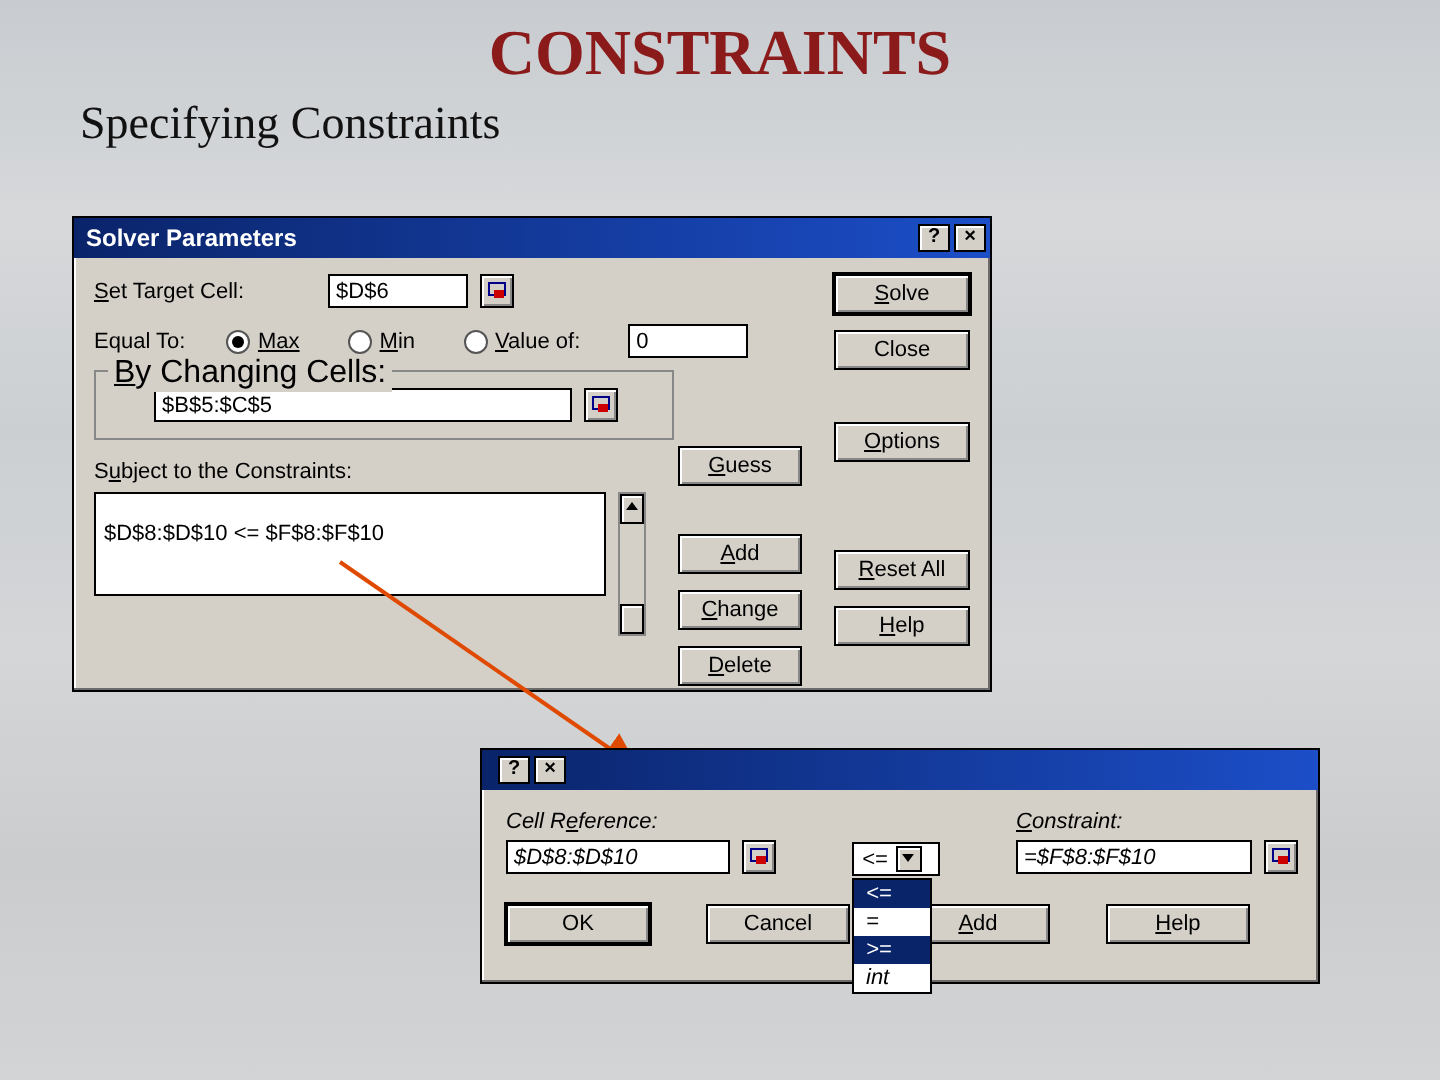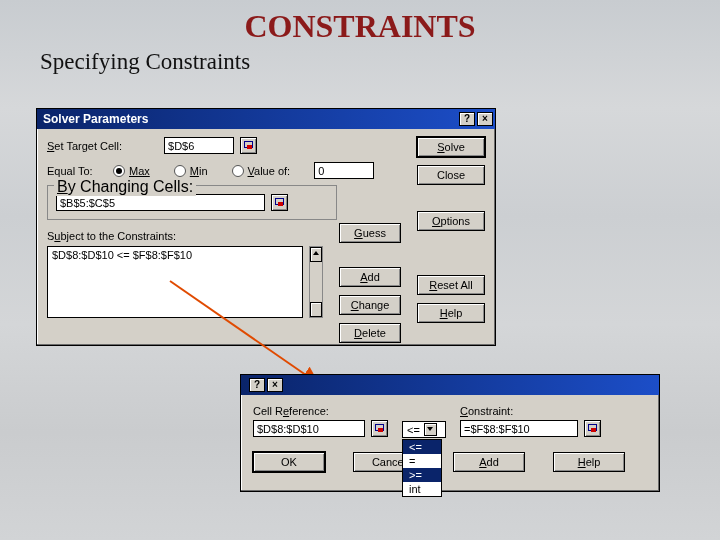--- a/index.html
+++ b/index.html
@@ -126,22 +126,22 @@
   .fieldset .legend {
     position: absolute;
     top: -8px; left: 6px;
     background: #d4d0c8;
     padding: 0 3px;
     font-size: 16px;
   }
   .listbox {
     background: #fff;
     border: 1px solid #000;
-    height: 72px;
-    padding: 2px 4px;
+    height: 52px;
+    padding: 14px 4px;
     font-size: 11px;
     position: relative;
   }
   .sb {
     width: 14px;
     background: #d4d0c8;
     border: 1px solid #888;
     display: inline-block;
     vertical-align: top;
     height: 72px;
@@ -259,21 +259,21 @@
       <span class="radio-wrap">
         <span class="radio"></span>
         <span><span class="underline-letter">V</span>alue of:</span>
       </span>
       <span class="input" style="width:60px;">0</span>
     </div>
 
     <div class="fieldset" style="width:290px;">
       <span class="legend"><span class="underline-letter">B</span>y Changing Cells:</span>
       <div class="row">
-        <span class="input" style="width:209px;">$B$5:$C$5</span>
+        <span class="input" style="width:209px;margin-left:21px;">$B$5:$C$5</span>
         <span class="refbtn"></span>
       </div>
     </div>
 
     <div style="margin-top:10px; width:290px;">
       <div class="lbl" style="margin-bottom:4px;">S<span class="underline-letter">u</span>bject to the Constraints:</div>
       <div class="row" style="align-items:flex-start;">
         <div class="listbox" style="width:256px;">
           <div>$D$8:$D$10 &lt;= $F$8:$F$10</div>
         </div>
@@ -313,21 +313,21 @@
   </defs>
   <line x1="170" y1="281" x2="316" y2="382" stroke="#e04a00" stroke-width="2" marker-end="url(#ah)"></line>
 </svg>
 
 <div class="win" style="left:240px; top:374px; width:420px; height:118px;">
   <div class="titlebar">
     <span class="winbtn">?</span>
     <span class="winbtn">×</span>
   </div>
   <div class="body" style="padding:10px 12px;">
-    <div style="display:flex; gap:14px; margin-bottom:4px;">
+    <div style="display:flex; gap:38px; margin-bottom:4px;font-style:italic;">
       <div>
         <div class="lbl" style="margin-bottom:3px;">Cell R<span class="underline-letter">e</span>ference:</div>
         <div class="row">
           <span class="input" style="width:112px;">$D$8:$D$10</span>
           <span class="refbtn"></span>
         </div>
       </div>
       <div style="position:relative; margin-top:16px;">
         <span class="dropdown" style="width:44px;">
           <span>&lt;=</span>

